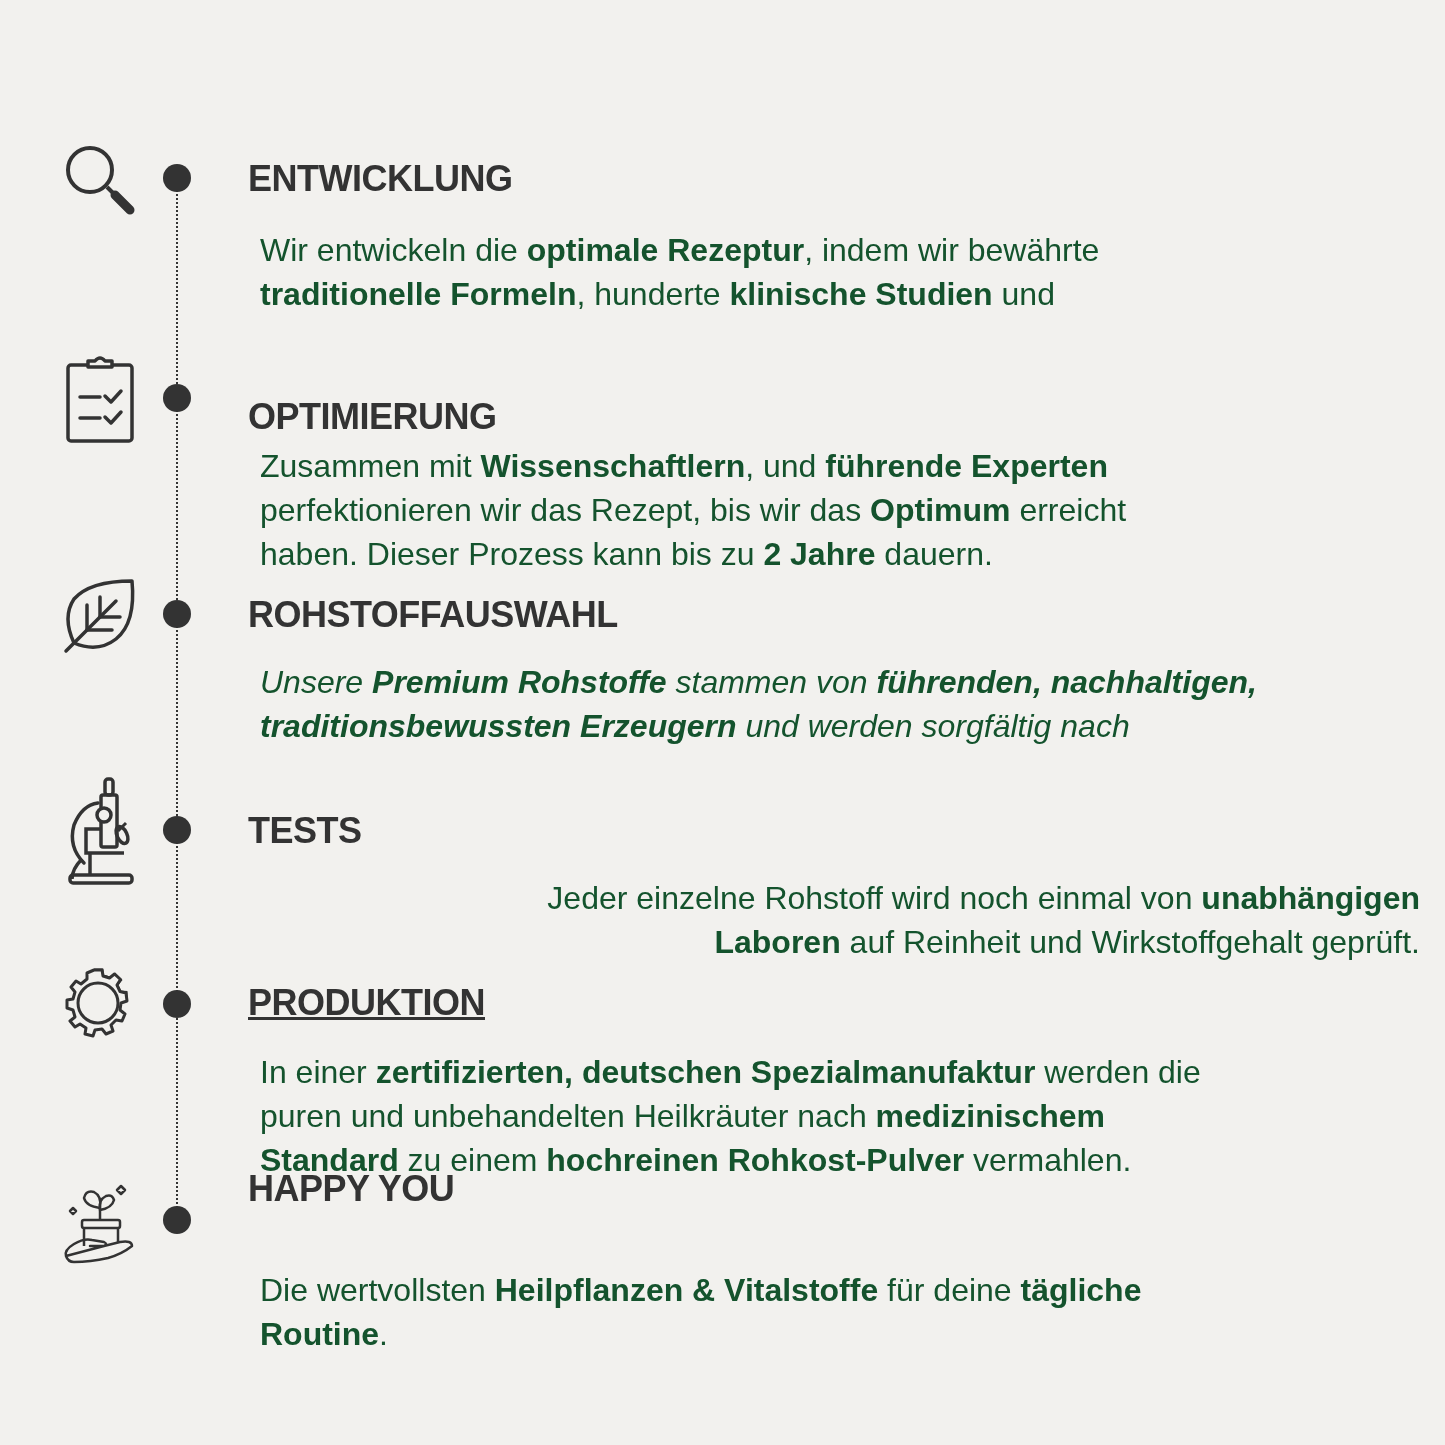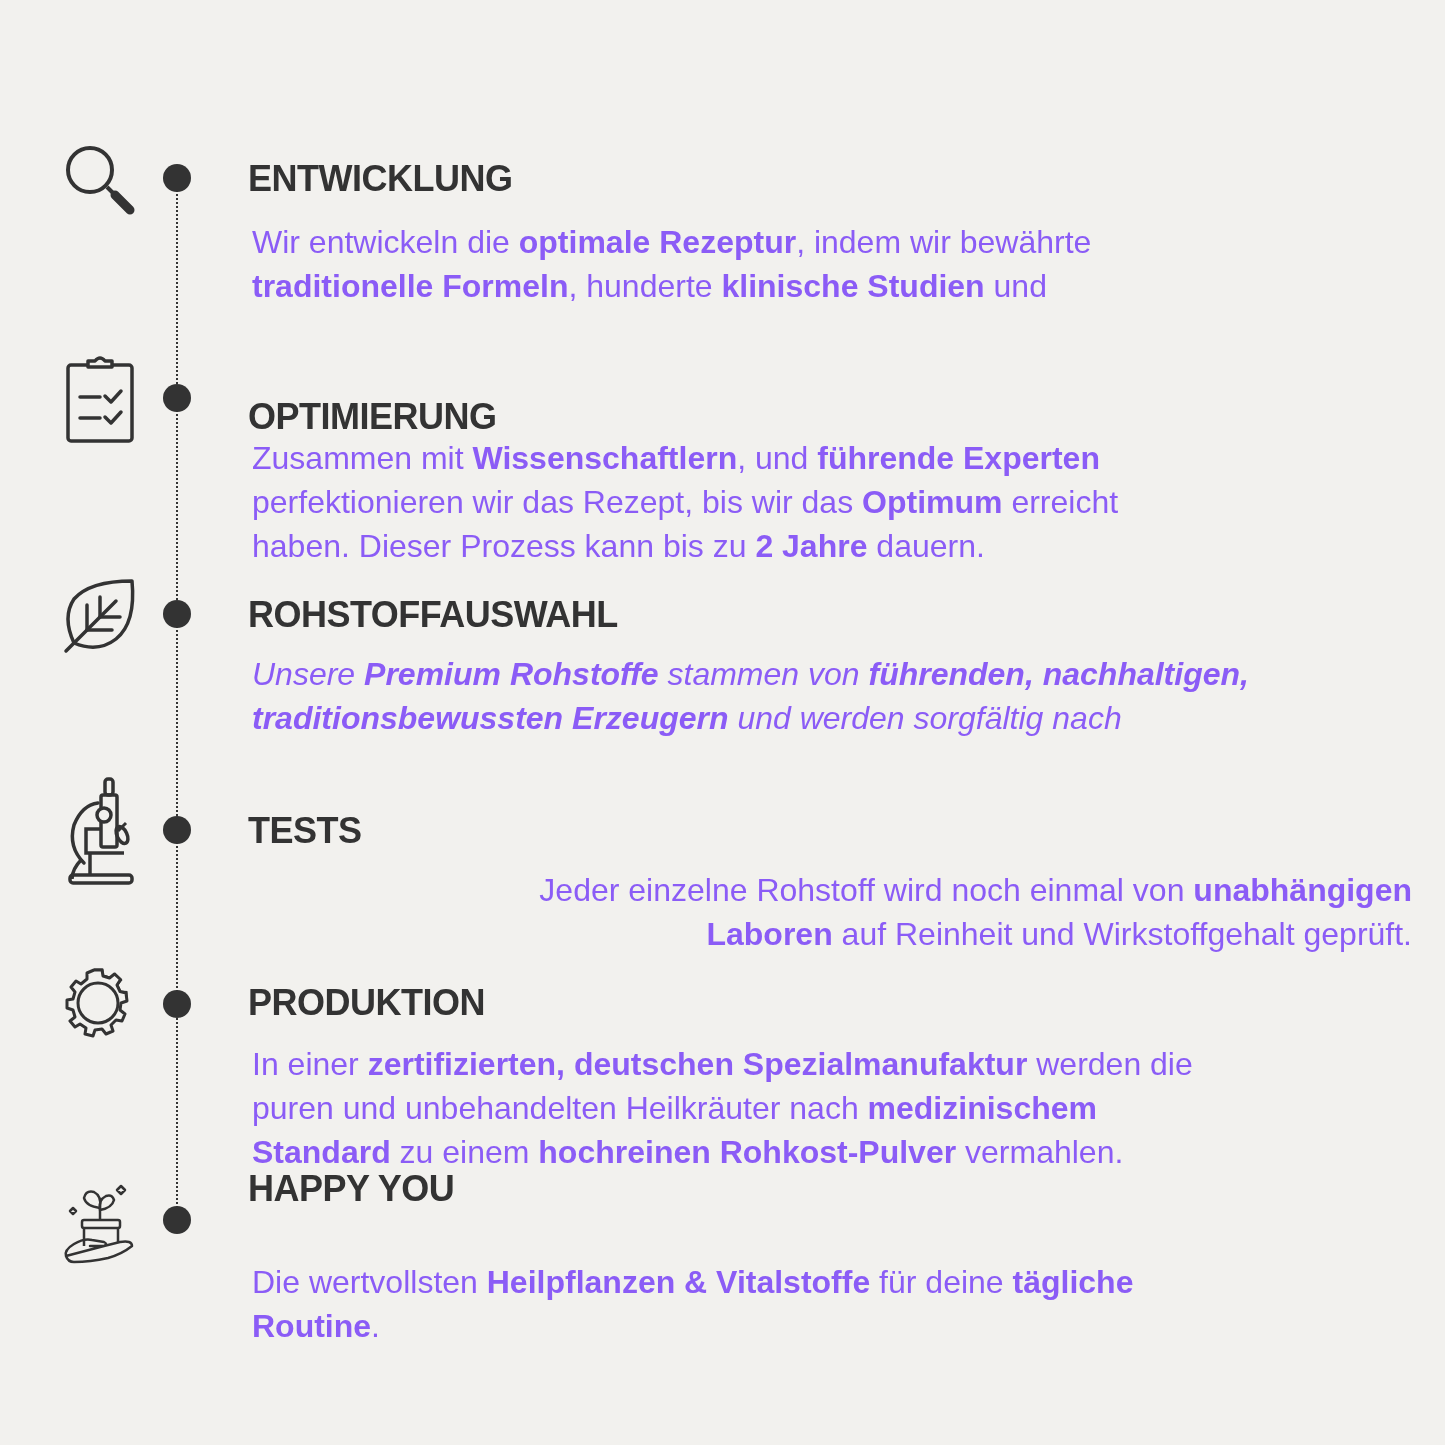--- a/index.html
+++ b/index.html
@@ -51,25 +51,25 @@
     font-size: 36px;
     font-weight: 700;
     letter-spacing: -0.5px;
     line-height: 46px;
     white-space: nowrap;
   }
   .step-body {
     position: absolute;
     left: 248px;
     width: 1160px;
-    margin: 4px;
+    margin: 12px;
     font-size: 32px;
     line-height: 44px;
     font-weight: 400;
-    color: #8b5cf6;
+    color: #14532d;
   }
   .step-body .line {
     display: block;
     white-space: nowrap;
   }
   .step-body b {
     font-weight: 700;
   }
 </style>
 </head>
@@ -170,21 +170,21 @@
         <circle r="20"></circle>
       </g>
       <g transform="translate(38,37)" fill="#F2F1EE" stroke="#333" stroke-width="3" stroke-linejoin="round">
         <path d="
           M -4 -33 L 4 -33 L 5 -27 L 11.5 -25 L 16.5 -29 L 22.5 -23.5 L 19 -18 L 22 -11.5 L 28 -10 L 29 -2 L 23 0 L 22 7 L 27 11 L 24 18 L 18 17 L 13 22 L 15 28 L 8 31 L 4 26 L -3 27 L -5 33 L -13 31 L -12 25 L -18 21 L -23 24 L -28 18 L -23 14 L -25 7 L -31 5 L -31 -3 L -25 -4 L -23 -11 L -27 -16 L -22 -22 L -17 -19 L -11 -24 L -11 -30 L -4 -33 Z"></path>
         <circle r="20" fill="none"></circle>
       </g>
     </svg>
   </div>
   <div class="step-dot" style="top:990px;"></div>
-  <h2 class="step-title" style="top:980px;">PRODUKTION</h2>
+  <h2 class="step-title" style="top:980px;text-decoration:underline;">PRODUKTION</h2>
   <p class="step-body" style="top:1038px;">
       <span class="line"><span>In einer </span><b>zertifizierten, deutschen Spezialmanufaktur</b><span> werden die</span></span>
       <span class="line"><span>puren und unbehandelten Heilkräuter nach </span><b>medizinischem</b></span>
       <span class="line"><b>Standard</b><span> zu einem </span><b>hochreinen Rohkost-Pulver</b><span> vermahlen.</span></span>
     </p>
 </section>
 
 <section class="step">
   <div class="step-icon" style="top:1178px;">
     <svg width="80" height="90" viewBox="0 0 80 90">

